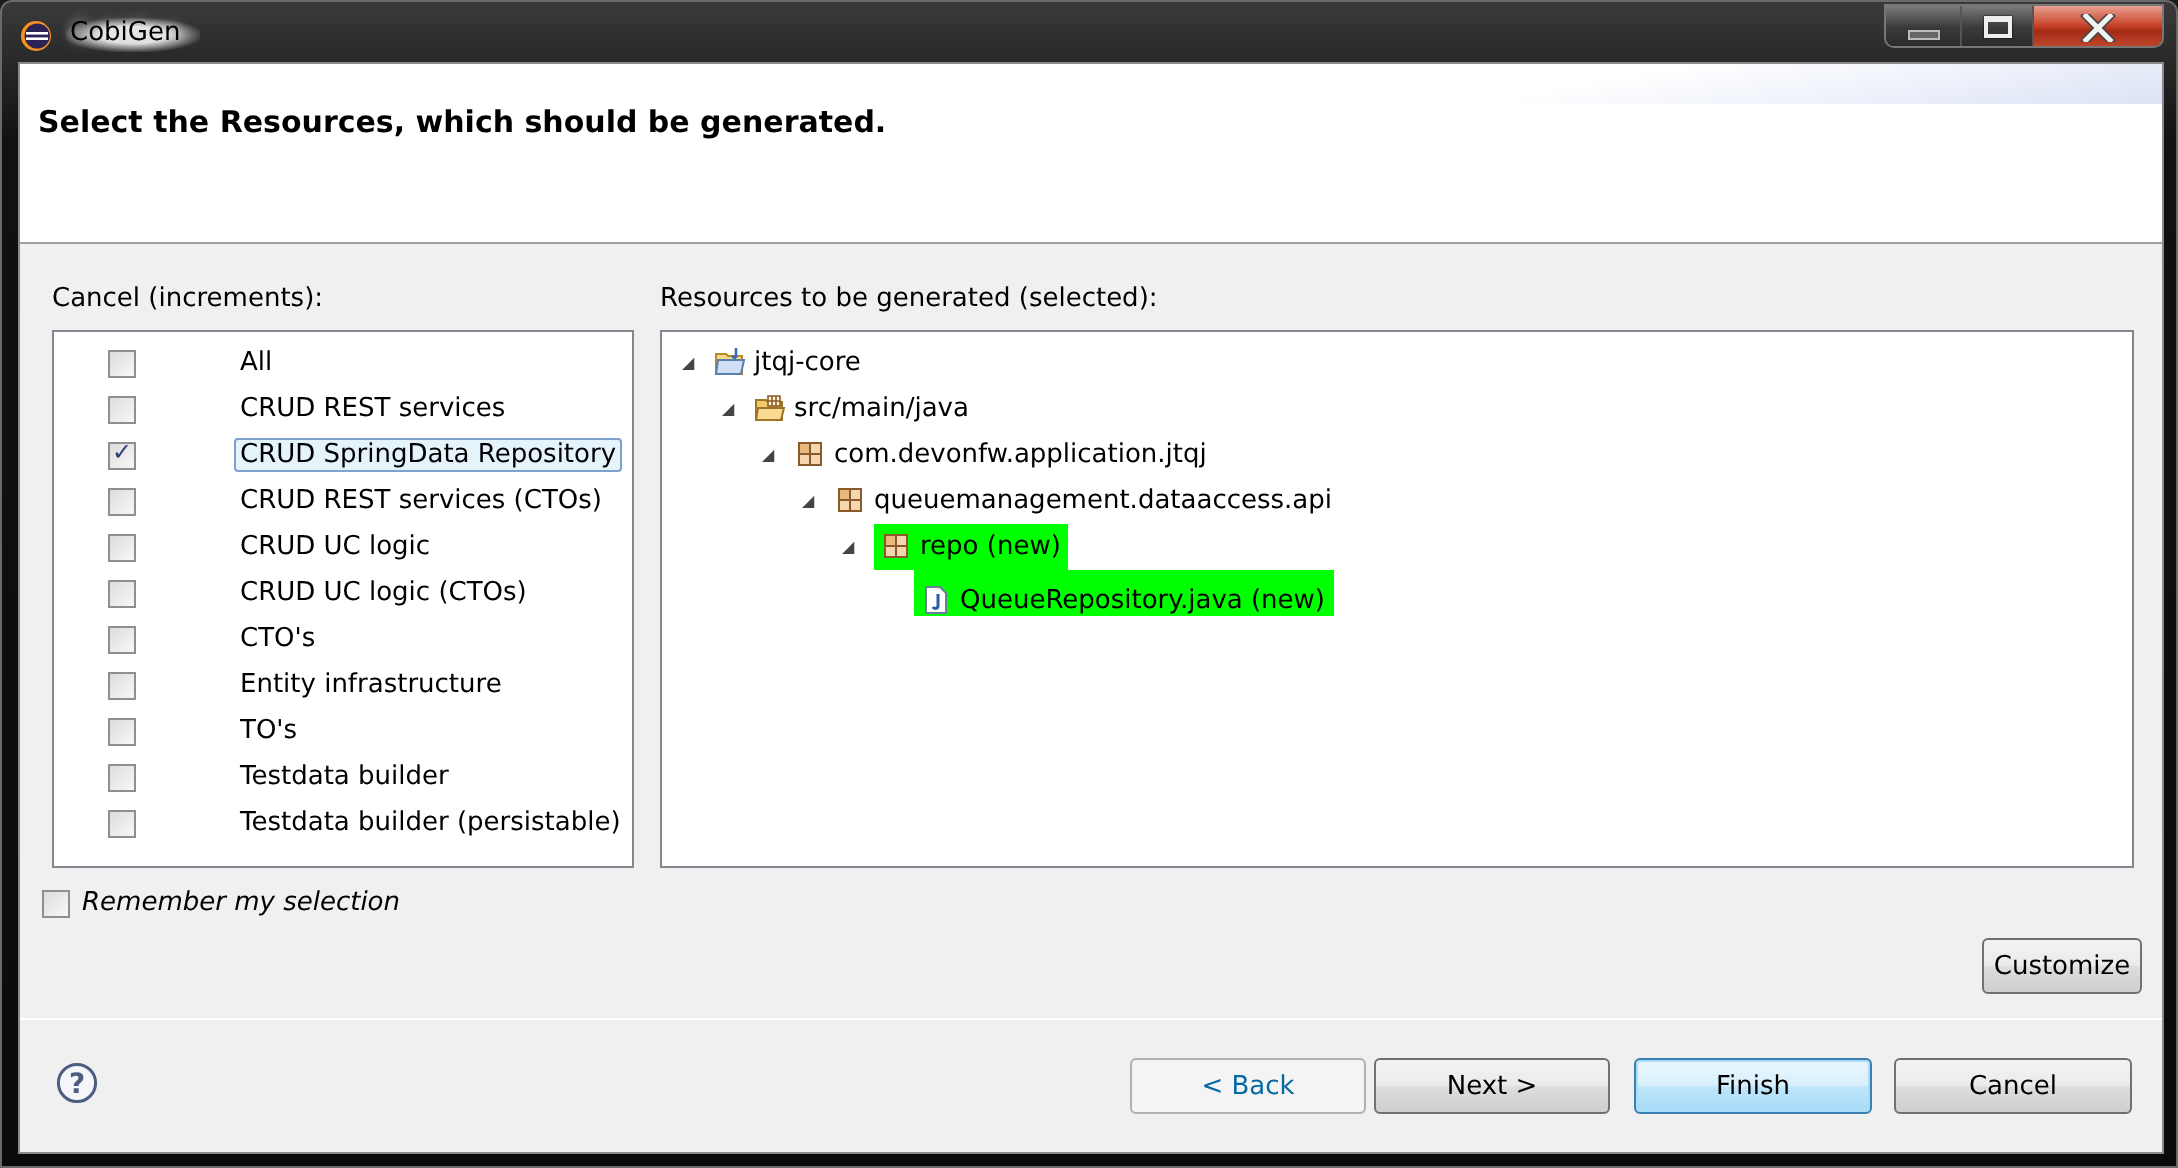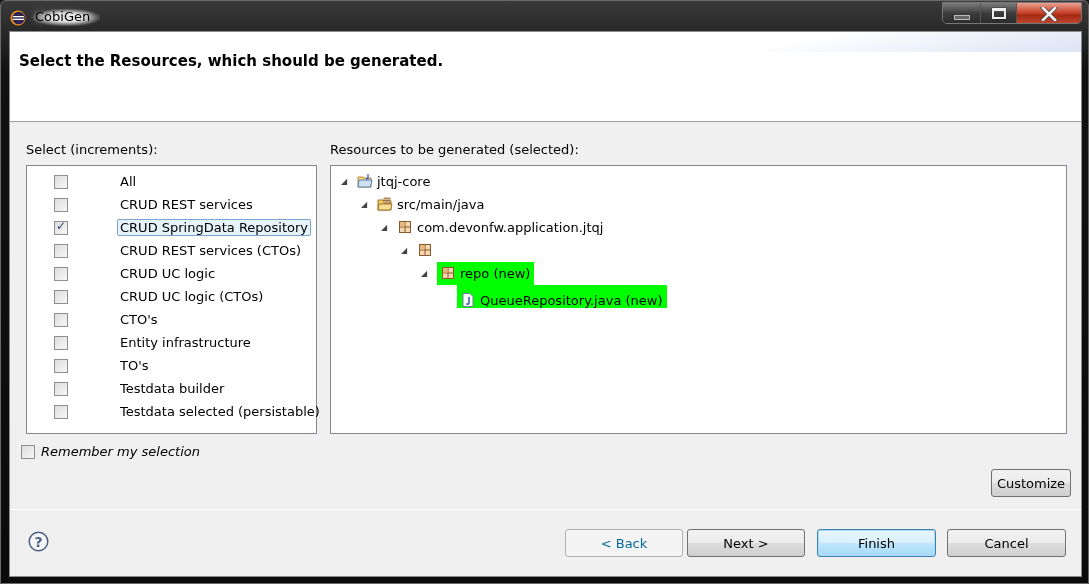--- a/index.html
+++ b/index.html
@@ -103,21 +103,21 @@
         </svg>
       </div>
     </div>
   </div>
 
   <div class="client">
     <div class="header">
       <div class="header-title">Select the Resources, which should be generated.</div>
     </div>
 
-    <div class="lbl" style="left:16px; top:110px;">Select (increments):</div>
+    <div class="lbl" style="left:16px; top:110px;">Cancel (increments):</div>
     <div class="lbl" style="left:320px; top:110px;">Resources to be generated (selected):</div>
 
     <div class="panel filter-list" id="filter-list">
         <div class="fitem">
           <span class="cb"></span>
           <span class="txt">All</span>
         </div>
         <div class="fitem">
           <span class="cb"></span>
           <span class="txt">CRUD REST services</span>
@@ -149,21 +149,21 @@
         <div class="fitem">
           <span class="cb"></span>
           <span class="txt">TO's</span>
         </div>
         <div class="fitem">
           <span class="cb"></span>
           <span class="txt">Testdata builder</span>
         </div>
         <div class="fitem">
           <span class="cb"></span>
-          <span class="txt">Testdata selected (persistable)</span>
+          <span class="txt">Testdata builder (persistable)</span>
         </div>
       </div>
 
     <div class="panel tree" id="tree">
         <div class="tnode" style="left: 10px; top: 4px;">
           <span class="twisty">◢</span>
           <span class="hlbox" style="display: flex; align-items: center;">
             <span class="ticon"><svg viewBox="0 0 16 16">
                 <path d="M1 4h5l1 1h7v9H1z" fill="#f6d98b" stroke="#b78a2e"></path>
                 <path d="M2 7h13l-1.5 7H1z" fill="#cfe0f4" stroke="#5a7fb0"></path>
@@ -196,20 +196,21 @@
           </span>
         </div>
         <div class="tnode" style="left: 70px; top: 73px;">
           <span class="twisty">◢</span>
           <span class="hlbox" style="display: flex; align-items: center;">
             <span class="ticon"><svg viewBox="0 0 16 16">
                 <rect x="2.5" y="2.5" width="11" height="11" fill="#f4d6b0" stroke="#8b5a2b"></rect>
                 <path d="M8 2.5v11M2.5 8h11" stroke="#8b5a2b"></path>
                 <rect x="3" y="3" width="4.5" height="4.5" fill="#e8b87c"></rect>
               </svg></span>
+            <span>queuemanagement.dataaccess.api</span>
           </span>
         </div>
         <div class="tnode hl" style="left: 90px; top: 96px;">
           <span class="twisty">◢</span>
           <span class="hlbox" style="display: flex; align-items: center;">
             <span class="ticon"><svg viewBox="0 0 16 16">
                 <rect x="2.5" y="2.5" width="11" height="11" fill="#f4d6b0" stroke="#8b5a2b"></rect>
                 <path d="M8 2.5v11M2.5 8h11" stroke="#8b5a2b"></path>
                 <rect x="3" y="3" width="4.5" height="4.5" fill="#e8b87c"></rect>
               </svg></span>

